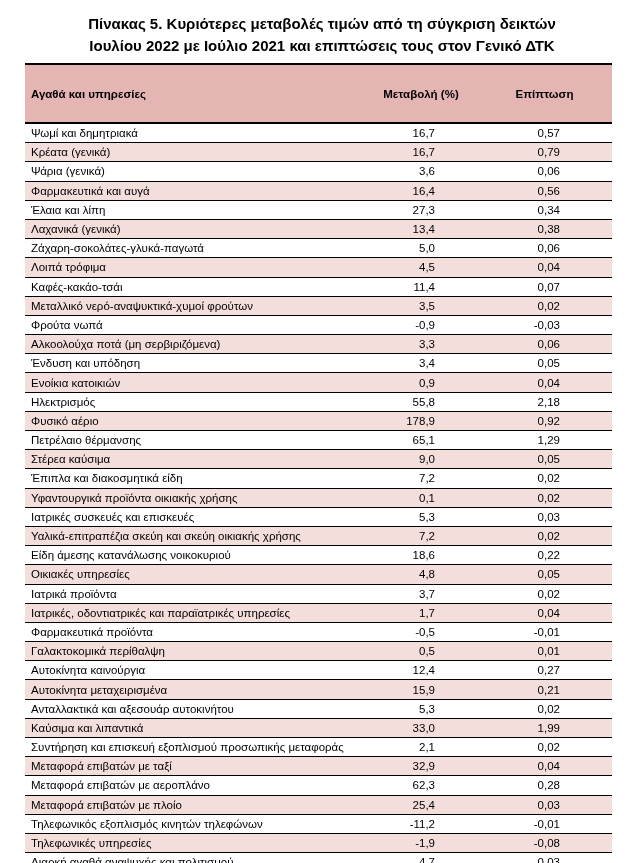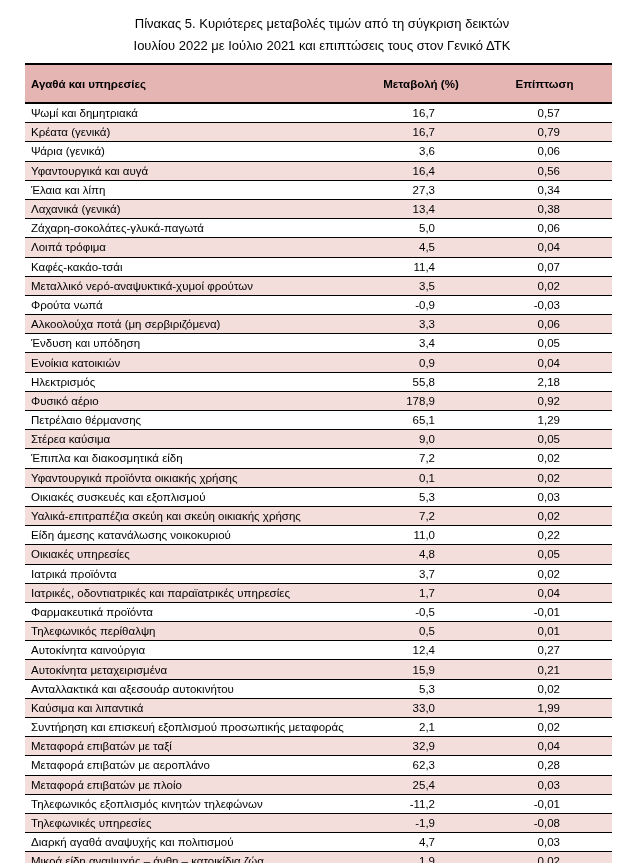--- a/index.html
+++ b/index.html
@@ -14,43 +14,43 @@
   }
   .page {
     position: relative;
     width: 644px;
     height: 863px;
     overflow: hidden;
   }
   .title-block {
     margin-top: 13px;
     text-align: center;
-    font-weight: normal;
-    font-size: 13px;
+    font-weight: bold;
+    font-size: 15px;
     line-height: 22px;
     color: #000000;
   }
   table.price-table {
     border-collapse: collapse;
     table-layout: fixed;
     width: 587px;
     margin-left: 25px;
     margin-top: 6px;
   }
   col.c1 { width: 340px; }
   col.c2 { width: 112px; }
   col.c3 { width: 135px; }
   thead th {
     background: var(--header-bg, #e5b5b3);
     border-top: 2px solid var(--border-color, #000);
     border-bottom: 2px solid var(--border-color, #000);
     font-weight: bold;
     font-size: 11.5px;
     height: 25px;
-    padding: 6px;
+    padding: 16px;
     vertical-align: middle;
   }
   thead th.c1 { text-align: left; padding-left: 6px; }
   thead th.c2 { text-align: center; }
   thead th.c3 { }
   tbody td {
     border-bottom: 1px solid var(--border-color, #000);
     font-size: 11.5px;
     height: 18.2px;
     padding: 0;
@@ -97,21 +97,21 @@
           <td class="c1">Κρέατα (γενικά)</td>
           <td class="c2">16,7</td>
           <td class="c3">0,79</td>
         </tr>
         <tr>
           <td class="c1">Ψάρια (γενικά)</td>
           <td class="c2">3,6</td>
           <td class="c3">0,06</td>
         </tr>
         <tr class="alt">
-          <td class="c1">Υφαντουργικά και αυγά</td>
+          <td class="c1">Φαρμακευτικά και αυγά</td>
           <td class="c2">16,4</td>
           <td class="c3">0,56</td>
         </tr>
         <tr>
           <td class="c1">Έλαια και λίπη</td>
           <td class="c2">27,3</td>
           <td class="c3">0,34</td>
         </tr>
         <tr class="alt">
           <td class="c1">Λαχανικά (γενικά)</td>
@@ -182,32 +182,32 @@
           <td class="c1">Έπιπλα και διακοσμητικά είδη</td>
           <td class="c2">7,2</td>
           <td class="c3">0,02</td>
         </tr>
         <tr class="alt">
           <td class="c1">Υφαντουργικά προϊόντα οικιακής χρήσης</td>
           <td class="c2">0,1</td>
           <td class="c3">0,02</td>
         </tr>
         <tr>
-          <td class="c1">Οικιακές συσκευές και εξοπλισμού</td>
+          <td class="c1">Ιατρικές συσκευές και επισκευές</td>
           <td class="c2">5,3</td>
           <td class="c3">0,03</td>
         </tr>
         <tr class="alt">
           <td class="c1">Υαλικά-επιτραπέζια σκεύη και σκεύη οικιακής χρήσης</td>
           <td class="c2">7,2</td>
           <td class="c3">0,02</td>
         </tr>
         <tr>
           <td class="c1">Είδη άμεσης κατανάλωσης νοικοκυριού</td>
-          <td class="c2">11,0</td>
+          <td class="c2">18,6</td>
           <td class="c3">0,22</td>
         </tr>
         <tr class="alt">
           <td class="c1">Οικιακές υπηρεσίες</td>
           <td class="c2">4,8</td>
           <td class="c3">0,05</td>
         </tr>
         <tr>
           <td class="c1">Ιατρικά προϊόντα</td>
           <td class="c2">3,7</td>
@@ -217,21 +217,21 @@
           <td class="c1">Ιατρικές, οδοντιατρικές και παραϊατρικές υπηρεσίες</td>
           <td class="c2">1,7</td>
           <td class="c3">0,04</td>
         </tr>
         <tr>
           <td class="c1">Φαρμακευτικά προϊόντα</td>
           <td class="c2">-0,5</td>
           <td class="c3">-0,01</td>
         </tr>
         <tr class="alt">
-          <td class="c1">Τηλεφωνικός περίθαλψη</td>
+          <td class="c1">Γαλακτοκομικά περίθαλψη</td>
           <td class="c2">0,5</td>
           <td class="c3">0,01</td>
         </tr>
         <tr>
           <td class="c1">Αυτοκίνητα καινούργια</td>
           <td class="c2">12,4</td>
           <td class="c3">0,27</td>
         </tr>
         <tr class="alt">
           <td class="c1">Αυτοκίνητα μεταχειρισμένα</td>

